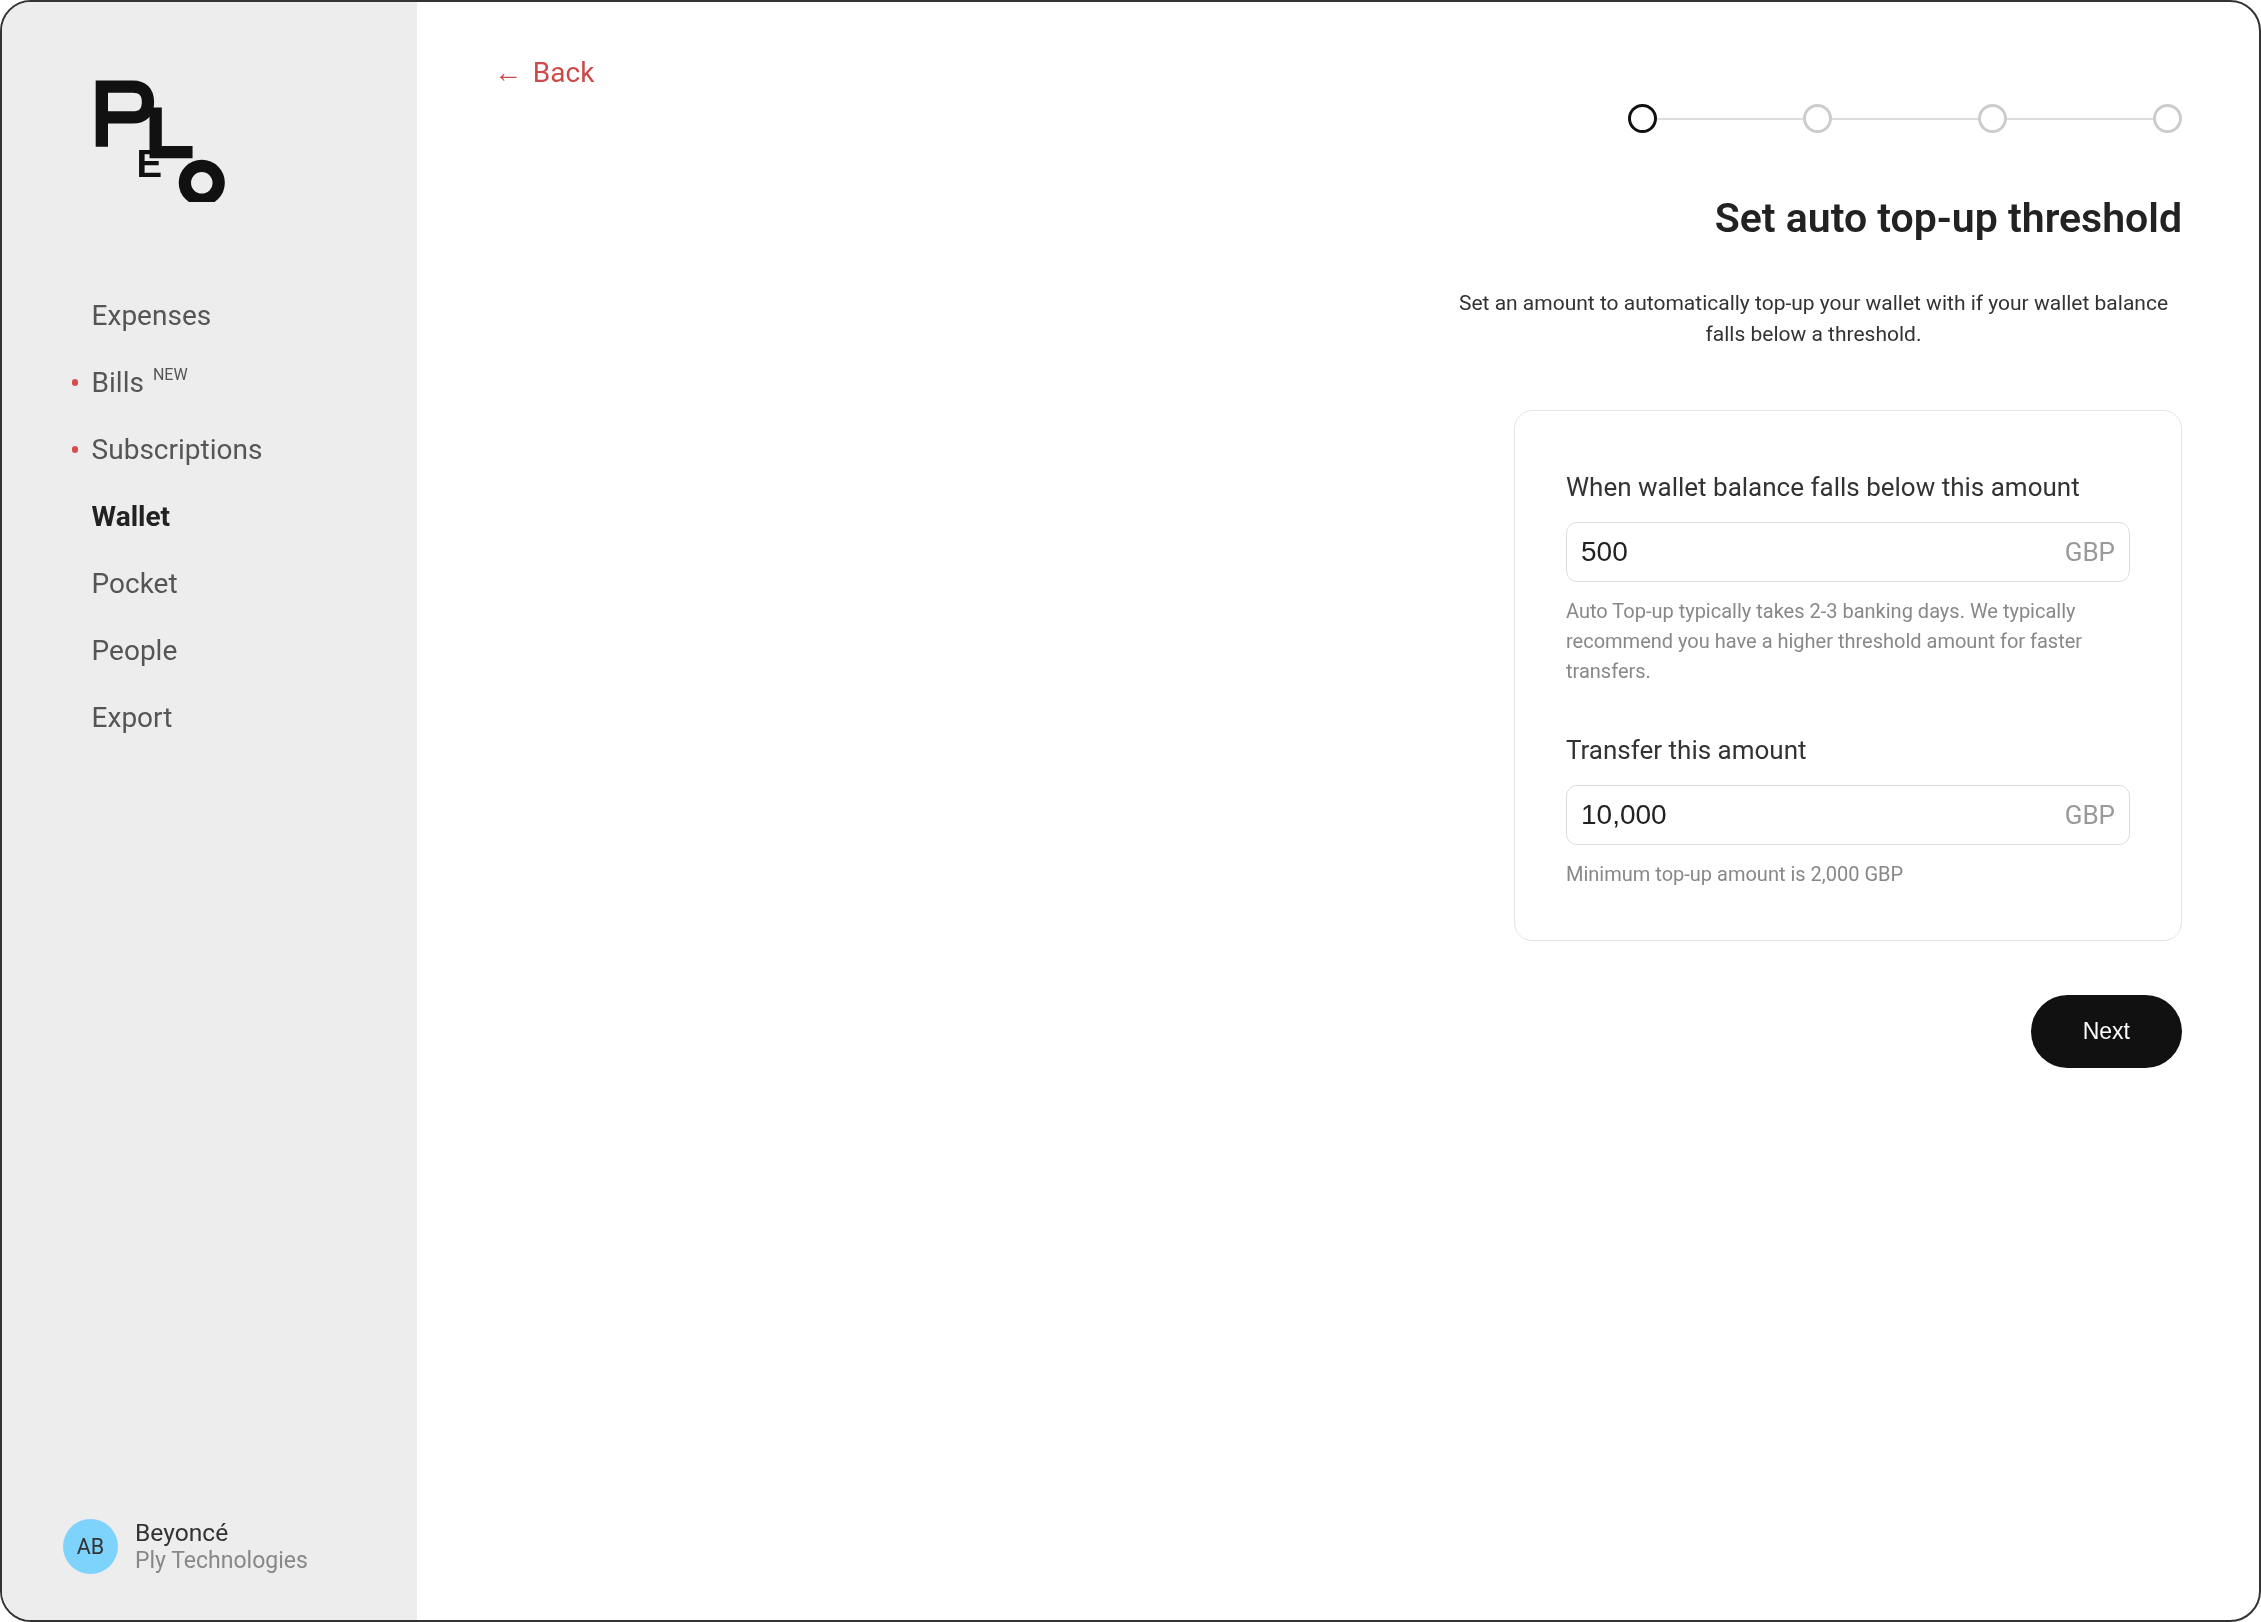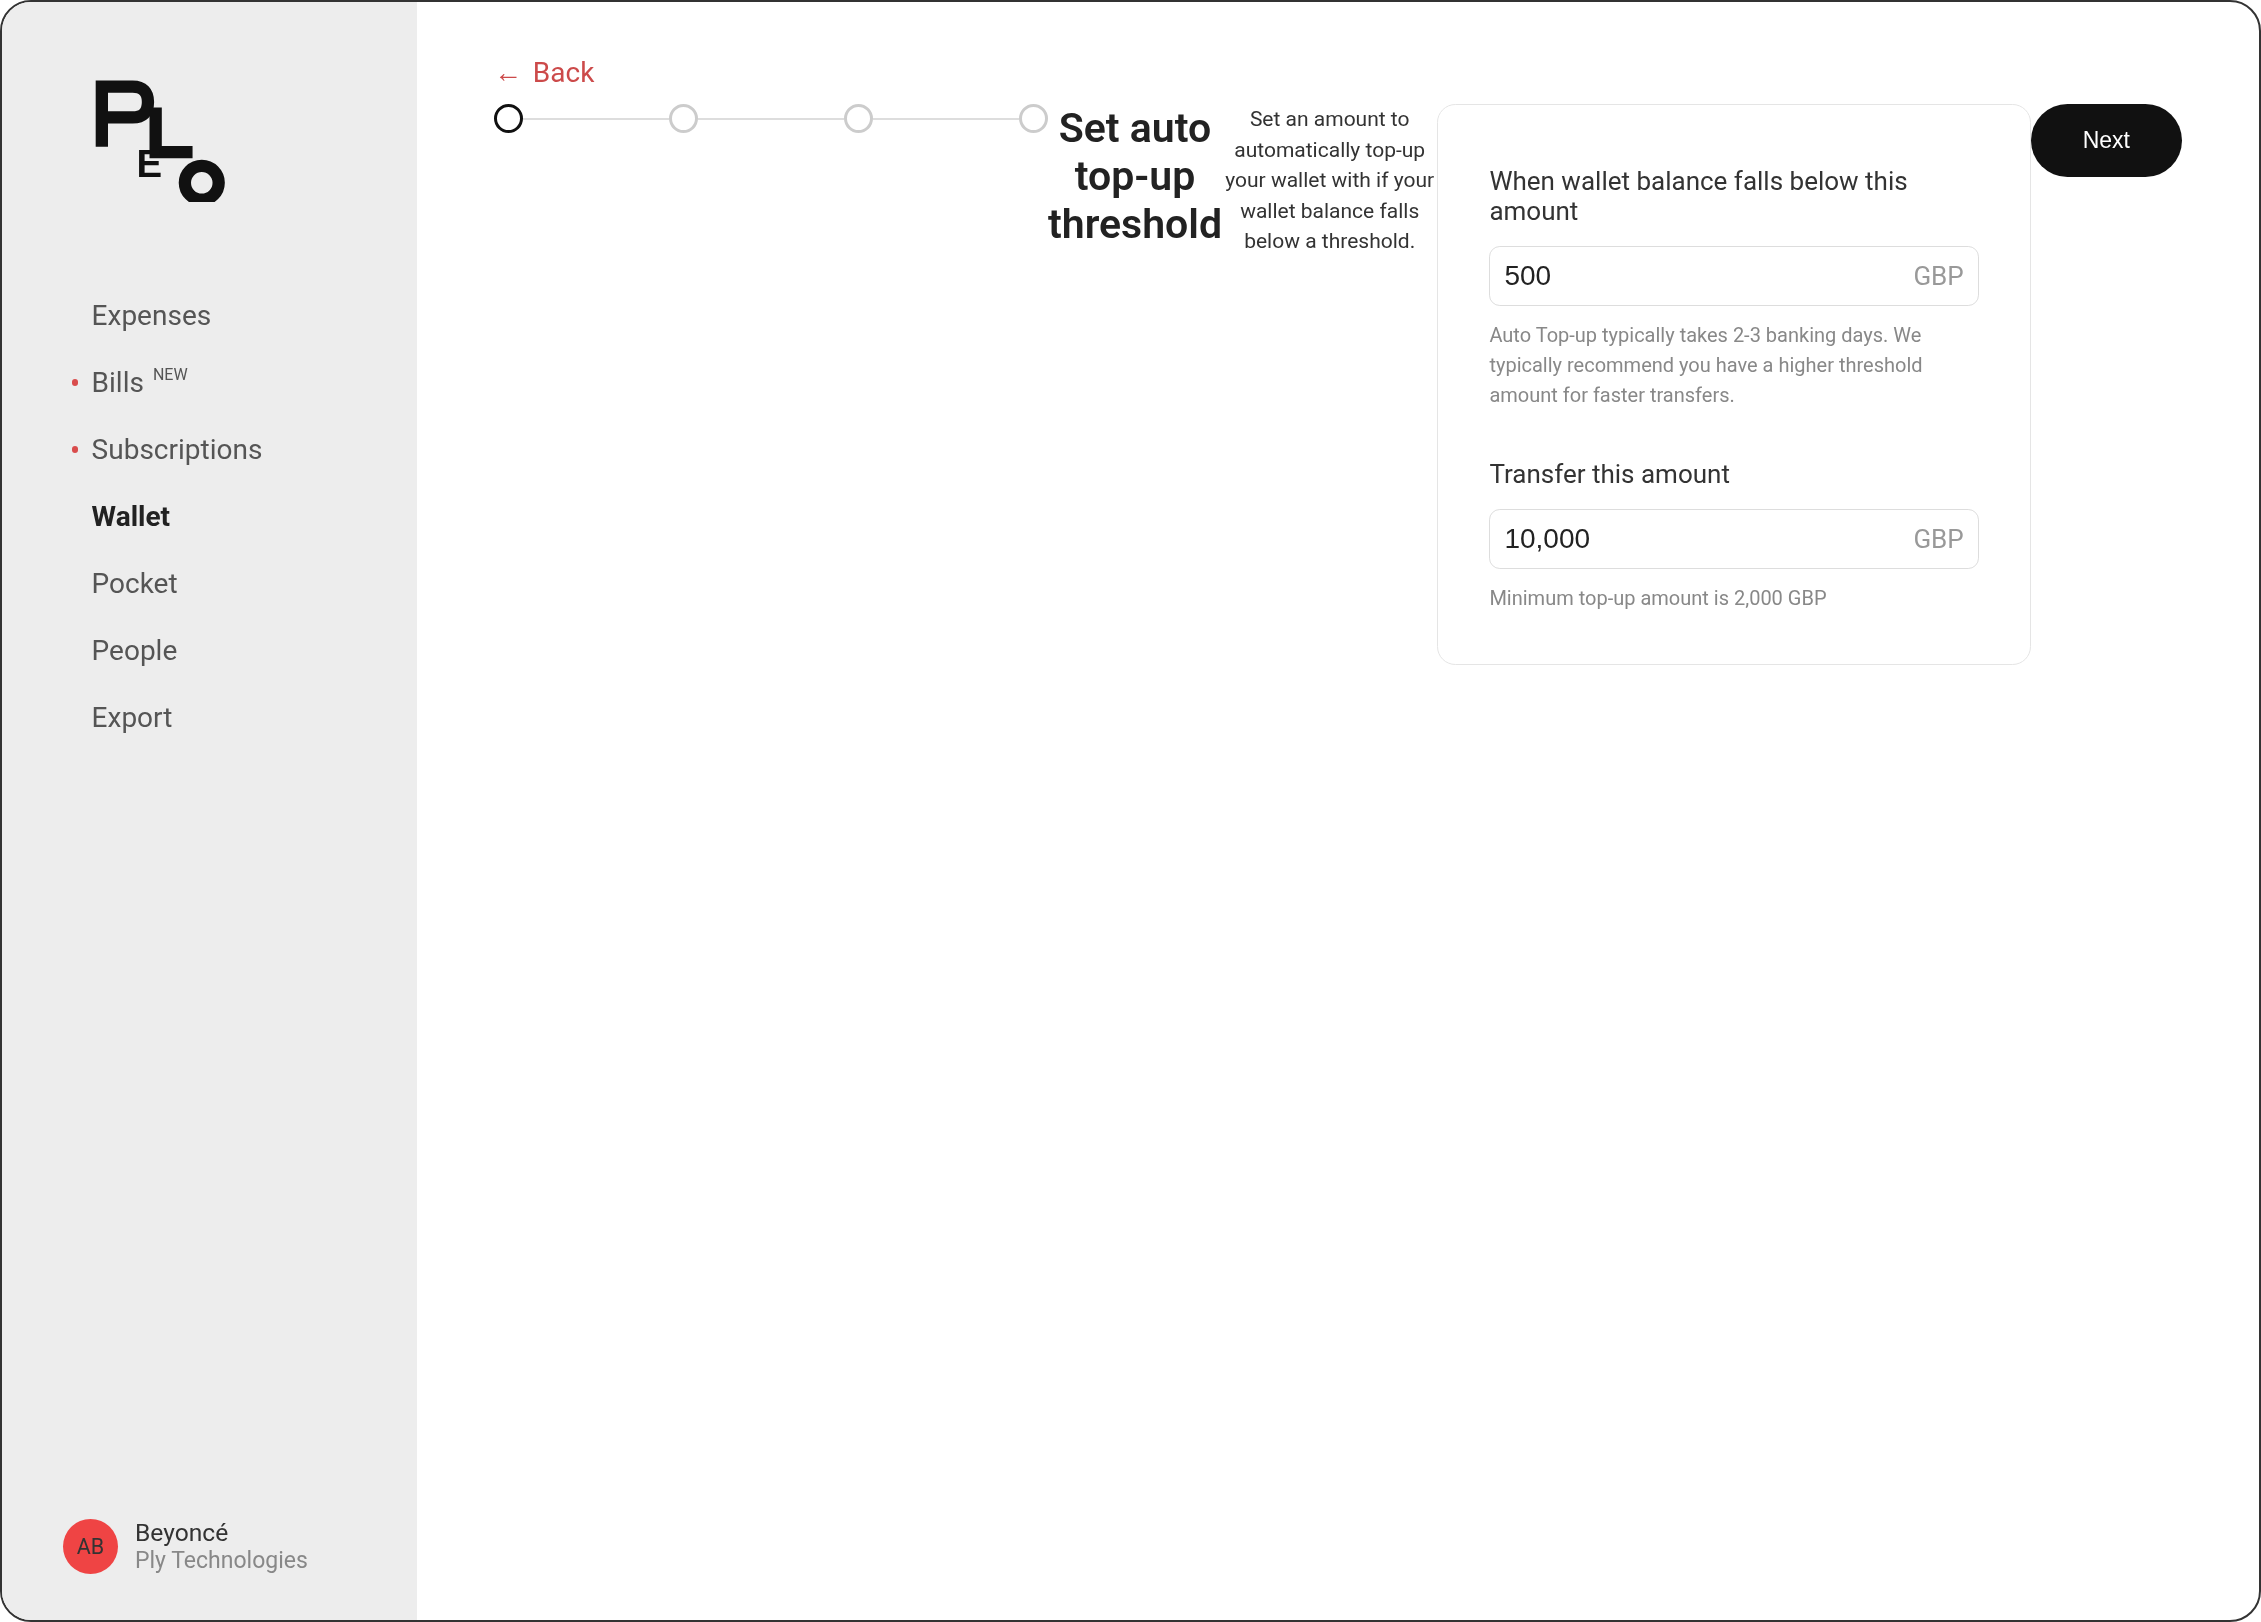--- a/index.html
+++ b/index.html
@@ -86,21 +86,21 @@
       display: flex;
       align-items: center;
       padding: 0 0 0 61px;
       gap: 17px;
     }
     
     .avatar {
       width: 55px;
       height: 55px;
       border-radius: 50%;
-      background: #ef4444;
+      background: #7dd3fc;
       display: flex;
       align-items: center;
       justify-content: center;
       font-size: 21.5px;
       color: #333;
       flex-shrink: 0;
     }
     
     .user-info .user-name {
       font-size: 24.6px;
@@ -130,22 +130,22 @@
       width: fit-content;
     }
     
     .back-arrow {
       font-size: 28px;
       line-height: 1;
     }
     
     .content-center {
       display: flex;
-      flex-direction: row;
-      align-items: flex-start;
+      flex-direction: column;
+      align-items: flex-end;
       padding-top: 7.7px;
     }
     
     .stepper {
       display: flex;
       align-items: center;
       gap: 0;
       margin-bottom: 61px;
     }
     

